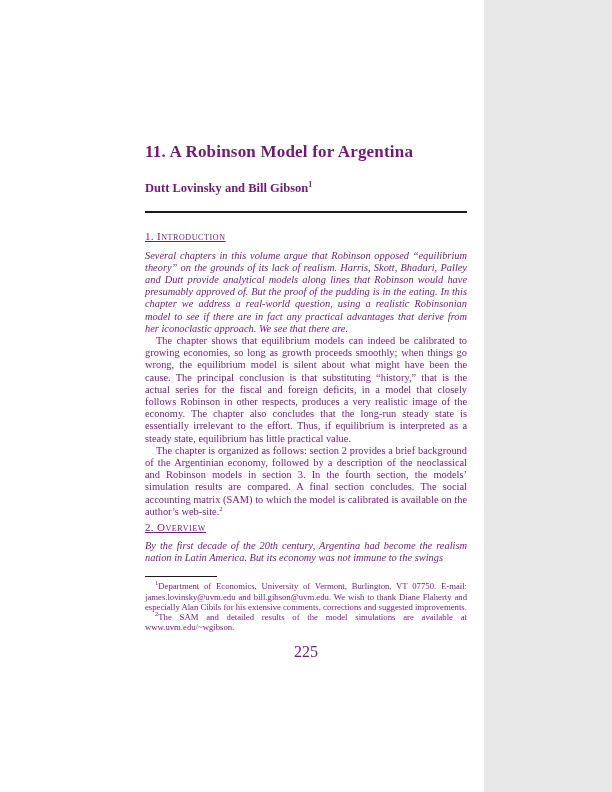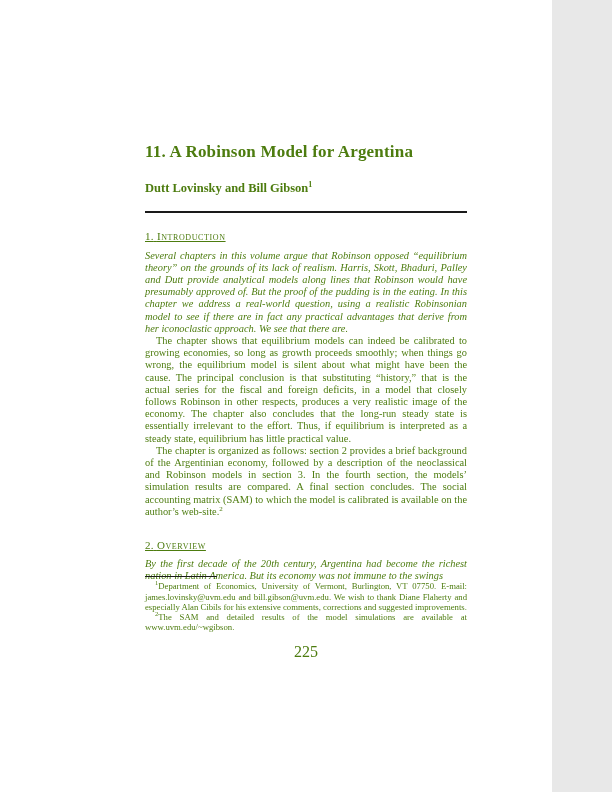--- a/index.html
+++ b/index.html
@@ -2,25 +2,25 @@
 <html><head>
 <meta charset="utf-8">
 <style>
   html, body {
     margin: 0;
     padding: 0;
     background: #e8e8e8;
   }
   .page {
     position: relative;
-    width: 552px;
+    width: 484px;
     height: 792px;
     background: #ffffff;
     font-family: "Liberation Serif", "DejaVu Serif", serif;
-    color: #4d7c0f;
+    color: #701a75;
     overflow: hidden;
   }
   .content {
     position: absolute;
     left: 145px;
     top: 141px;
     width: 322px;
   }
   .chapter-title {
     margin: 0;
@@ -52,21 +52,21 @@
     font-size: 11px;
     font-weight: normal;
     letter-spacing: 0.3px;
     text-decoration: underline;
   }
   .section-heading .sc {
     font-variant: small-caps;
     letter-spacing: 0.6px;
   }
   .section-heading.second {
-    margin-top: 21px;
+    margin-top: 3px;
     margin-bottom: 7px;
   }
   .body-par {
     margin: 0;
     font-size: 10.4px;
     line-height: 12.2px;
     text-align: justify;
     text-indent: 11px;
   }
   .body-par.no-indent {
@@ -137,21 +137,21 @@
 
     <p class="body-par">
       <span>The chapter is organized as follows: section 2 provides a brief background of the Argentinian economy, followed by a description of the neoclassical and Robinson models in section 3.  In the fourth section, the models’ simulation results are compared.  A final section concludes. The social accounting matrix (SAM) to which the model is calibrated is available on the author’s web-site.</span><sup>2</sup>
     </p>
 
     <h2 class="section-heading second">
       <span>2.</span>
       <span class="sc">Overview</span>
     </h2>
 
-    <p class="body-par no-indent">By the first decade of the 20th century, Argentina had become the richest nation in Latin America. But its economy was not immune to the swings</p>
+    <p class="body-par no-indent">By the first decade of the 20th century, Argentina had become the realism nation in Latin America. But its economy was not immune to the swings</p>
 
   </div>
 
   <div class="footnote-block">
     <div class="footnote-rule"></div>
 
     <p class="footnote">
       <sup>1</sup><span>Department of Economics, University of Vermont, Burlington, VT 07750.   E-mail: james.lovinsky@uvm.edu and bill.gibson@uvm.edu.   We wish to thank Diane Flaherty and especially Alan Cibils for his extensive comments, corrections and suggested improvements.</span>
     </p>
 

